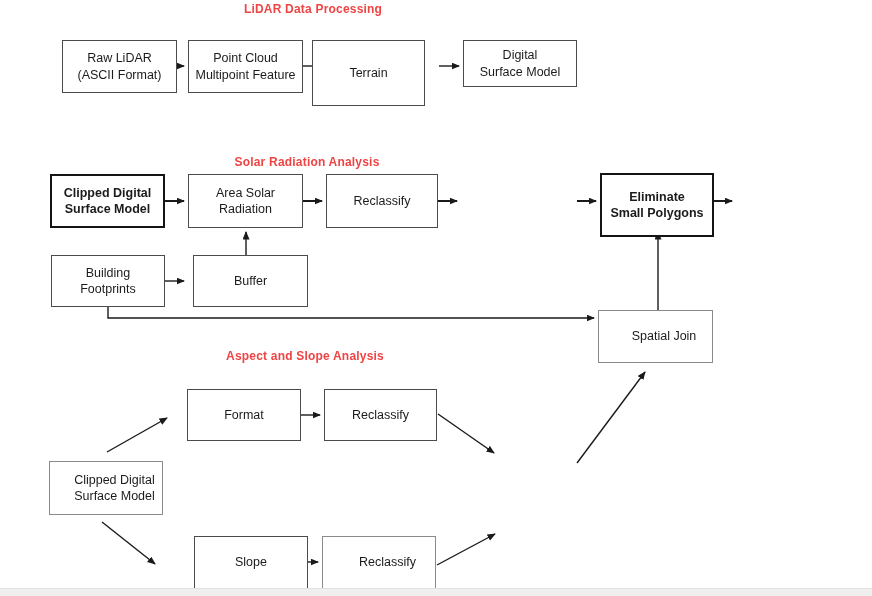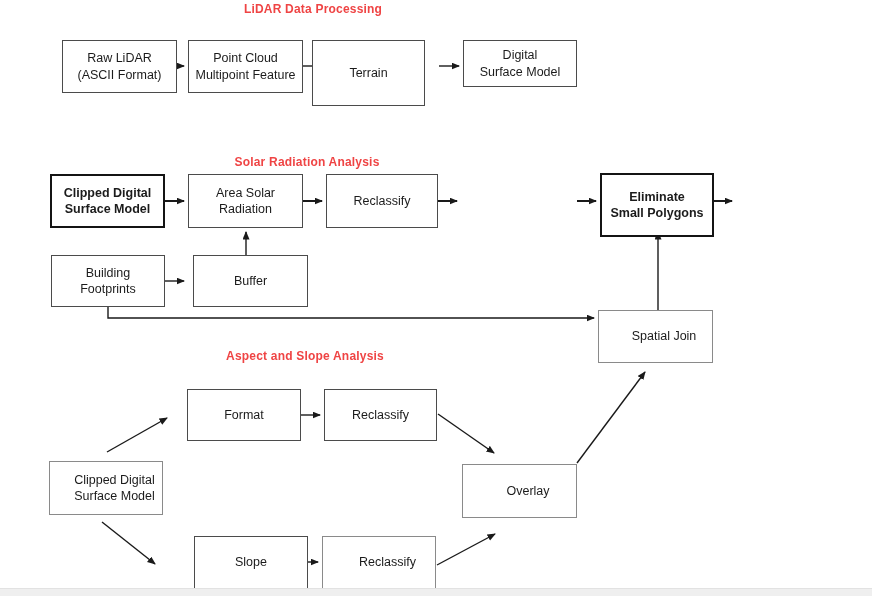--- a/index.html
+++ b/index.html
@@ -124,18 +124,17 @@
 
   <div class="node n-building">Building
 Footprints</div>
   <div class="node n-buffer">Buffer</div>
   <div class="node gray n-spatial">Spatial Join</div>
 
   <div class="node n-aspect">Format</div>
   <div class="node n-reclass2">Reclassify</div>
   <div class="node gray n-cdsm2">Clipped Digital
 Surface Model</div>
-  <div class="node gray n-overlay">Overlay</div>
   <div class="node n-slope">Slope</div>
   <div class="node gray n-reclass3">Reclassify</div>
 
   <div class="bottom-strip"></div>
 </div>
 
 </body></html>

